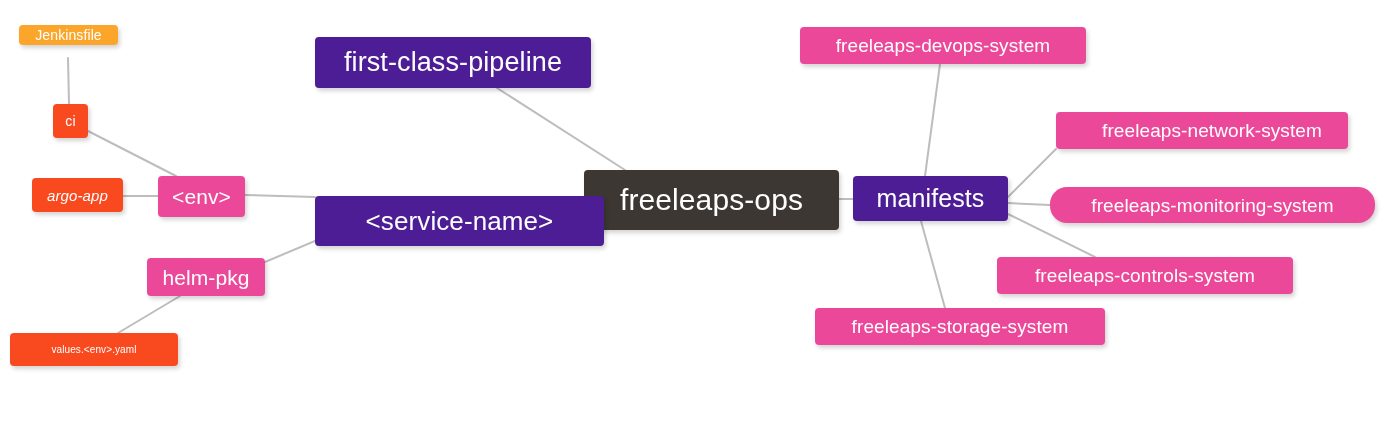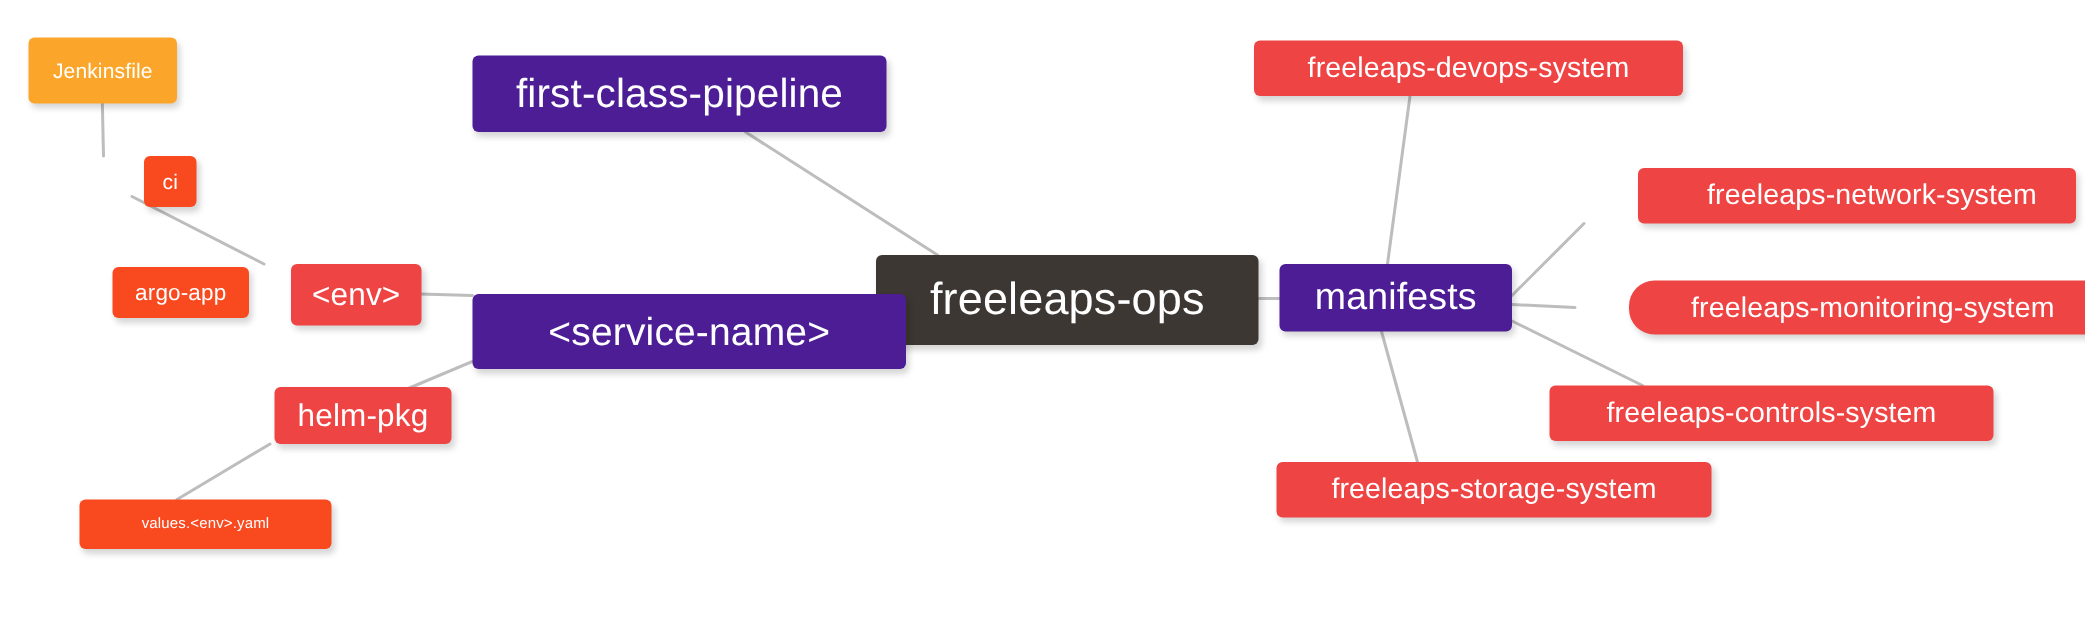--- a/index.html
+++ b/index.html
@@ -42,23 +42,23 @@
     user-select: none;
     cursor: pointer;
   }
   .node .node-label {
     display: block;
     padding: 0 2px;
   }
   
   .node.root      { background: #3d3733; }
   .node.blue      { background: #4c1d95; }
-  .node.green     { background: #ef4444; margin-left: 36px; }
+  .node.green     { background: #ec4899; }
   .node.orange    { background: #fba62a; }
-  .node.red       { background: #f9491f; margin-left: 43px; }
+  .node.red       { background: #f9491f; }
 </style>
 </head>
 <body>
 
 <div id="mindmap">
   <svg id="edge-layer" width="1390" height="421" viewBox="0 0 1390 421">
       <line x1="567" y1="197" x2="584" y2="200" stroke="#bdbdbd" stroke-width="2" stroke-linecap="round"></line>
       <line x1="497" y1="88" x2="625" y2="170" stroke="#bdbdbd" stroke-width="2" stroke-linecap="round"></line>
       <line x1="839" y1="199" x2="853" y2="199" stroke="#bdbdbd" stroke-width="2" stroke-linecap="round"></line>
       <line x1="925" y1="176" x2="940" y2="64" stroke="#bdbdbd" stroke-width="2" stroke-linecap="round"></line>
@@ -100,26 +100,26 @@
       </div>
       <div class="node green" style="left: 1050px; top: 187px; width: 325px; height: 36px; font-size: 19px; border-radius: 17px;">
         <span class="node-label">freeleaps-monitoring-system</span>
       </div>
       <div class="node green" style="left: 997px; top: 257px; width: 296px; height: 37px; font-size: 19px;">
         <span class="node-label">freeleaps-controls-system</span>
       </div>
       <div class="node green" style="left: 815px; top: 308px; width: 290px; height: 37px; font-size: 19px;">
         <span class="node-label">freeleaps-storage-system</span>
       </div>
-      <div class="node orange" style="left: 19px; top: 25px; width: 99px; height: 44px; font-size: 14px;">
+      <div class="node orange" style="left: 19px; top: 25px; width: 99px; height: 20px; font-size: 14px;">
         <span class="node-label">Jenkinsfile</span>
       </div>
       <div class="node red" style="left: 53px; top: 104px; width: 35px; height: 34px; font-size: 14px;">
         <span class="node-label">ci</span>
       </div>
-      <div class="node red" style="left: 32px; top: 178px; width: 91px; height: 34px; font-size: 15px;">
+      <div class="node red" style="left: 32px; top: 178px; width: 91px; height: 34px; font-size: 15px; font-style: italic;">
         <span class="node-label">argo-app</span>
       </div>
       <div class="node red" style="left: 10px; top: 333px; width: 168px; height: 33px; font-size: 10px;">
         <span class="node-label">values.&lt;env&gt;.yaml</span>
       </div>
     </div>
 </div>
 
 </body></html>

